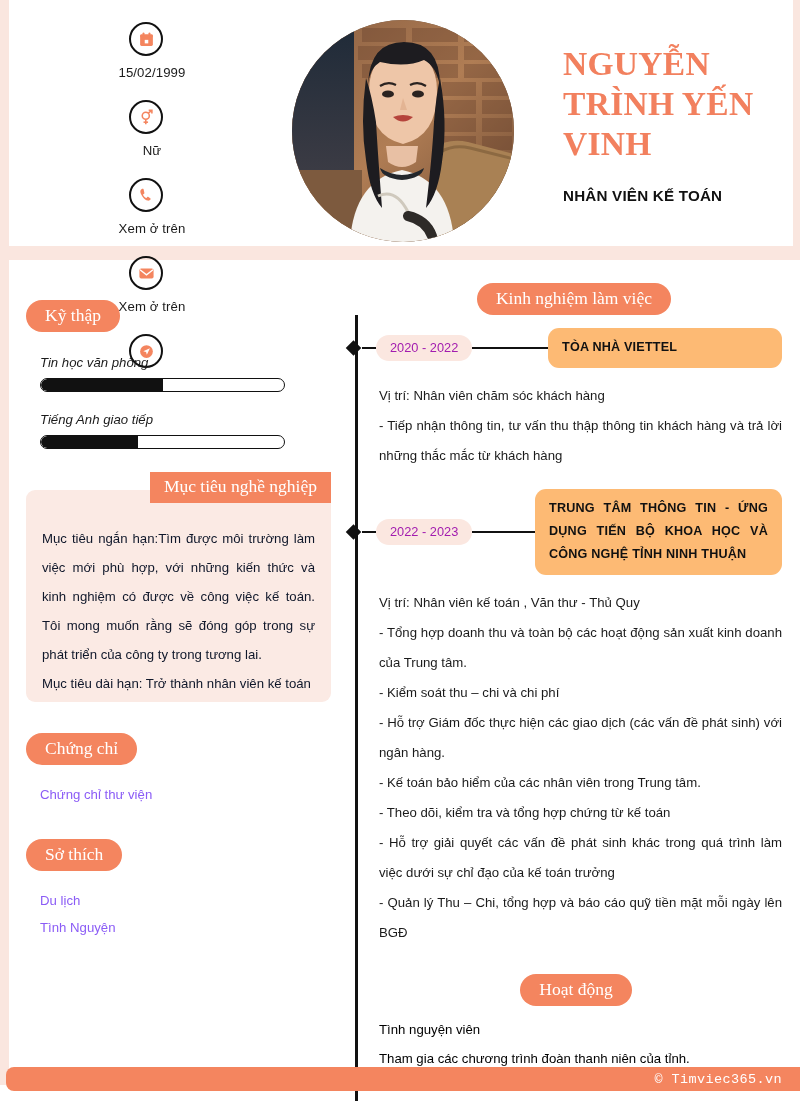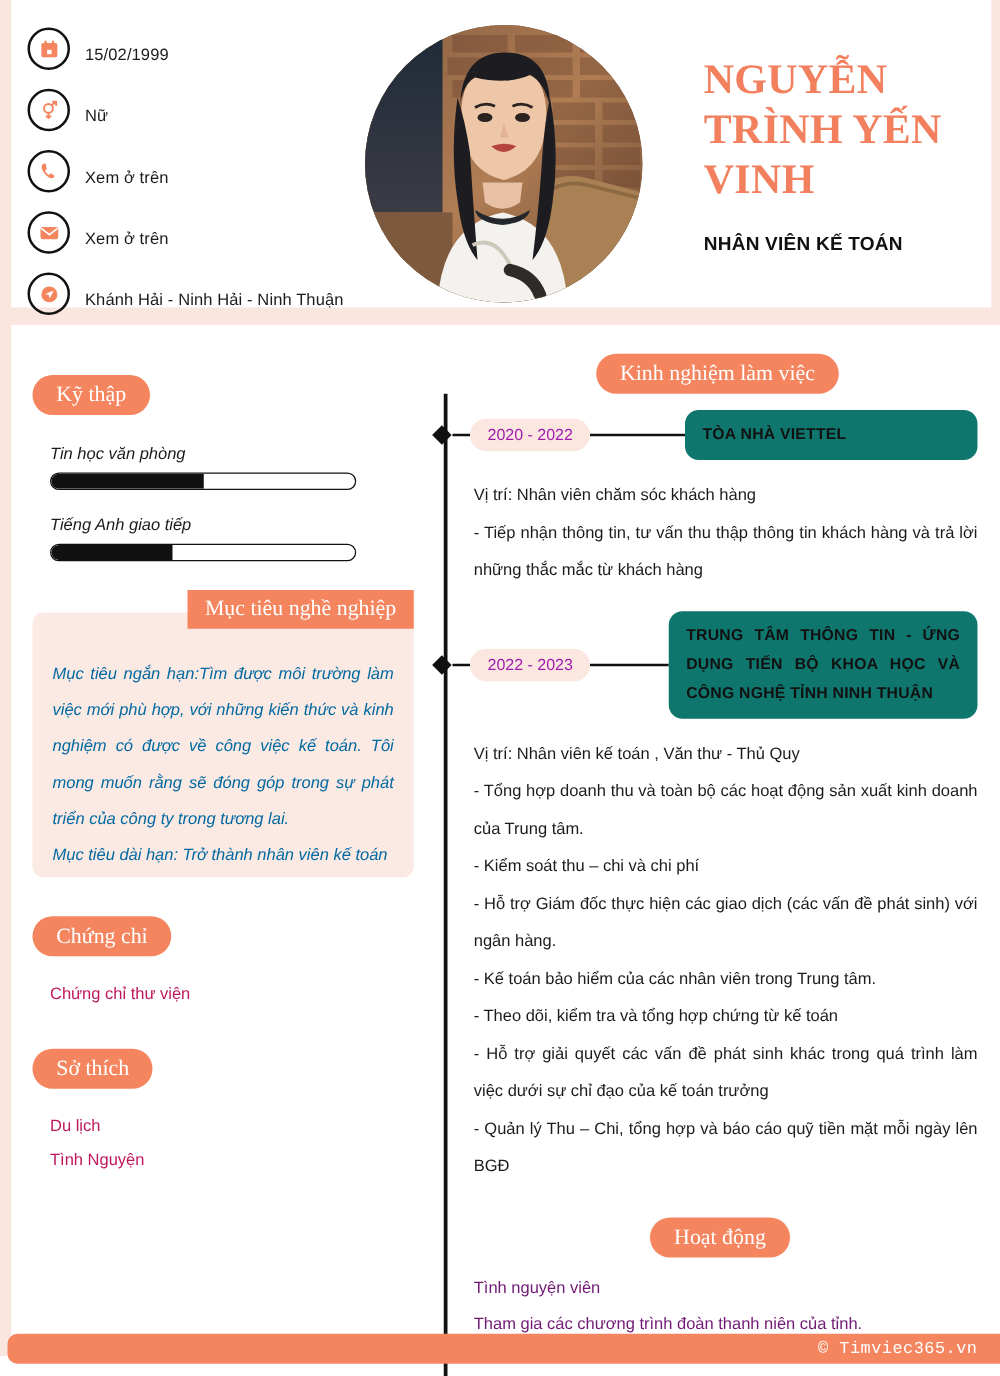--- a/index.html
+++ b/index.html
@@ -36,22 +36,23 @@
   
   .header {
     position: absolute; left: 0; top: 0;
     width: 800px; height: 260px;
   }
   .contact-list {
     position: absolute; left: 22px; top: 22px;
     width: 260px;
   }
   .contact-row {
-    display: flex; align-items: flex-end;
+    display: flex; align-items: center;
     margin-bottom: 15px;
+    flex-direction: column;
   }
   .c-icon {
     flex: 0 0 auto;
     width: 34px; height: 34px;
     border: 2.6px solid #111111;
     border-radius: 50%;
     display: flex; align-items: center; justify-content: center;
     margin-right: 12px;
   }
   .c-icon svg { display: block; }
@@ -144,30 +145,29 @@
     background: #f4855f;
     color: #ffffff;
     font-family: "Liberation Serif", serif;
     font-size: 17.5px;
     padding: 4px 14px 6px;
     line-height: 1.2;
     white-space: nowrap;
   }
   .objective p {
     font-size: 13.2px;
-    color: #0369a1;
+    color: #0f172a;
     line-height: 29px;
     text-align: justify;
-    font-style: italic;
   }
 
   .sect { margin-top: 31px; }
   .sect-body { padding-left: 14px; margin-top: 16px; }
   .sect-body div {
-    font-size: 13.2px; color: #be185d;
+    font-size: 13.2px; color: #8b5cf6;
     line-height: 27px;
   }
 
   
   .right-col {
     position: absolute; left: 352px; top: 283px;
     width: 430px;
   }
   .timeline-axis {
     position: absolute; left: 3px; top: 32px;
@@ -193,21 +193,21 @@
   .conn-b { flex: 1 1 auto; min-width: 10px; }
   .date-pill {
     background: #fbe7e0;
     border-radius: 14px;
     font-size: 12.8px;
     color: #a21caf;
     padding: 5px 14px 6px;
     white-space: nowrap;
   }
   .company-pill {
-    background: #0f766e;
+    background: #fdba74;
     border-radius: 11px;
     font-size: 12.6px;
     font-weight: 700;
     color: #111111;
     padding: 8px 14px 9px;
     line-height: 23px;
     text-align: justify;
     letter-spacing: .2px;
   }
   .company-pill.one-line { white-space: nowrap; text-align: left; }
@@ -220,21 +220,21 @@
     color: #1b1b1b;
     line-height: 30px;
     text-align: justify;
   }
   .tl-body .line.noj { text-align: left; }
 
   .rsect { margin-top: 26px; padding-left: 10px; }
   .rsect-title { text-align: center; padding-left: 8px; }
   .rsect-body { padding-left: 17px; margin-top: 9px; }
   .rsect-body div {
-    font-size: 13.2px; color: #701a75; line-height: 29px;
+    font-size: 13.2px; color: #000000; line-height: 29px;
   }
 
   
   .footer {
     position: absolute; left: 6px; bottom: 10px;
     width: 794px; height: 24px;
     background: #f4855f;
     border-radius: 8px 0 0 8px;
     display: flex; align-items: center; justify-content: flex-end;
     padding-right: 18px;

